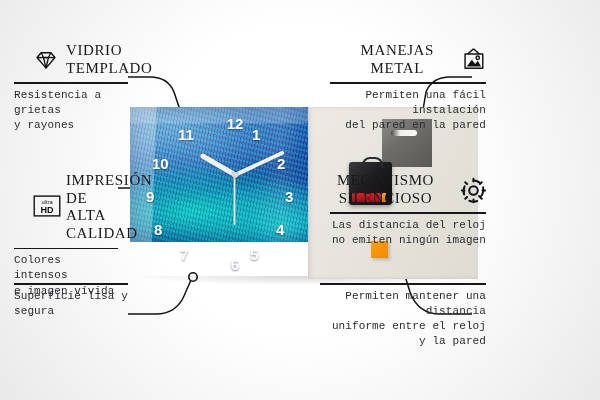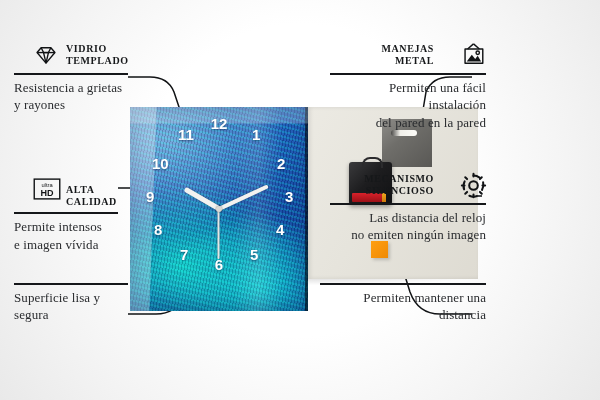--- a/index.html
+++ b/index.html
@@ -7,21 +7,21 @@
        font-family:"Liberation Serif",serif;
        background:#fdfdfd;}
   #stage{position:relative;width:600px;height:400px;
          background:
            radial-gradient(circle at 50% 45%, #ffffff 0%, #ffffff 42%, #f4f4f4 72%, #e9e9e9 100%);
          overflow:hidden;}
 
   
   #product{position:absolute;left:130px;top:107px;width:348px;height:172px;}
 
-  .clockwrap{position:absolute;left:0;top:0;width:178px;height:204px;}
+  .clockwrap{position:absolute;left:0;top:0;width:178px;height:135px;padding-left:32px;}
   .clockface{position:absolute;inset:0;
      background:
        repeating-linear-gradient(100deg, rgba(0,0,0,.16) 0 1px, rgba(255,255,255,.05) 1px 3px),
        repeating-linear-gradient(14deg, rgba(0,230,220,.22) 0 2px, rgba(0,40,120,.10) 2px 5px),
        radial-gradient(ellipse 120% 70% at 30% 78%, #12d7d0 0%, rgba(18,160,200,0) 55%),
        radial-gradient(ellipse 90% 60% at 72% 88%, #0ec8d8 0%, rgba(10,120,190,0) 58%),
        radial-gradient(ellipse 110% 80% at 20% 15%, #7fb6e8 0%, rgba(60,120,200,0) 60%),
        linear-gradient(160deg,#2f7fd0 0%,#1c5fc0 28%,#1148a8 58%,#0c3f9c 100%);
      box-shadow:inset -3px 0 0 rgba(0,0,0,.55), inset 0 0 22px rgba(0,20,70,.35);
   }
@@ -62,25 +62,25 @@
   .foam{position:absolute;left:63px;top:134px;width:17px;height:17px;
      background:linear-gradient(135deg,#ff9f12 0%,#ef8a05 100%);
      box-shadow:2px 2px 3px rgba(0,0,0,.18);}
   .prod-shadow{position:absolute;left:134px;top:276px;width:344px;height:9px;
      background:radial-gradient(ellipse at 50% 0%, rgba(0,0,0,.16) 0%, rgba(0,0,0,0) 72%);}
 
   
   .callout{position:absolute;width:215px;}
   .callout.right{text-align:right;}
   .chead{display:flex;align-items:center;gap:7px;}
-  .callout.right .chead{justify-content:flex-end;}
-  .ctitle{font-family:"Liberation Serif",serif;font-weight:700;font-size:10px;
+  .callout.right .chead{justify-content:flex-end;text-align:center;}
+  .ctitle{font-family:"Liberation Serif",serif;font-weight:400;font-size:15px;
           letter-spacing:.6px;color:#16181a;line-height:1.18;text-transform:uppercase;}
   .crule{height:1.5px;background:#15171a;margin:5px 0 4px 0;}
-  .csub{font-family:Liberation Serif, serif;font-size:13px;color:#2a2c2f;
+  .csub{font-family:Liberation Mono, monospace;font-size:11px;color:#2a2c2f;
         line-height:1.38;letter-spacing:.1px;}
   .ico{width:26px;height:26px;flex:0 0 26px;display:block;padding-left:19px;}
 
   
   #lines{position:absolute;inset:0;width:600px;height:400px;pointer-events:none;}
 </style>
 </head>
 <body>
 
 <div id="stage">
@@ -171,26 +171,26 @@
   <div class="callout" style="left:14px;top:172px;width:104px;">
     <div class="chead">
       <span class="ico">
         <svg viewBox="0 0 34 28" width="28" height="24">
           <rect x="1.5" y="2" width="31" height="24" fill="none" stroke="#111315" stroke-width="1.7"></rect>
           <text x="17" y="12" font-family="Liberation Sans, sans-serif" font-size="7" text-anchor="middle" fill="#111315">ultra</text>
           <text x="17" y="23" font-family="Liberation Sans, sans-serif" font-size="11" font-weight="bold" text-anchor="middle" fill="#111315">HD</text>
         </svg>
       </span>
       <span class="ctitle">
-        <br><span>ALTA CALIDAD</span>
-      </span>
-    </div>
-    <div class="crule"></div>
-    <div class="csub">
-      <span>Permite intensos</span><br><span>e imagen vívida</span>
+        <span>IMPRESIÓN DE</span><br><span>ALTA CALIDAD</span>
+      </span>
+    </div>
+    <div class="crule"></div>
+    <div class="csub">
+      <span>Colores intensos</span><br><span>e imagen vívida</span>
     </div>
   </div>
 
   <div class="callout" style="left:14px;top:278px;width:114px;">
     <div class="crule"></div>
     <div class="csub">
       <span>Superficie lisa y segura</span>
     </div>
   </div>
 
@@ -234,17 +234,17 @@
     </div>
     <div class="crule"></div>
     <div class="csub">
       <span>Las distancia del reloj</span><br><span>no emiten ningún imagen</span>
     </div>
   </div>
 
   <div class="callout right" style="left:320px;top:278px;width:166px;">
     <div class="crule"></div>
     <div class="csub">
-      <span>Permiten mantener una distancia</span><br>
+      <span>Permiten mantener una distancia</span><br><span>uniforme entre el reloj y la pared</span>
     </div>
   </div>
 
 </div>
 
 </body></html>

